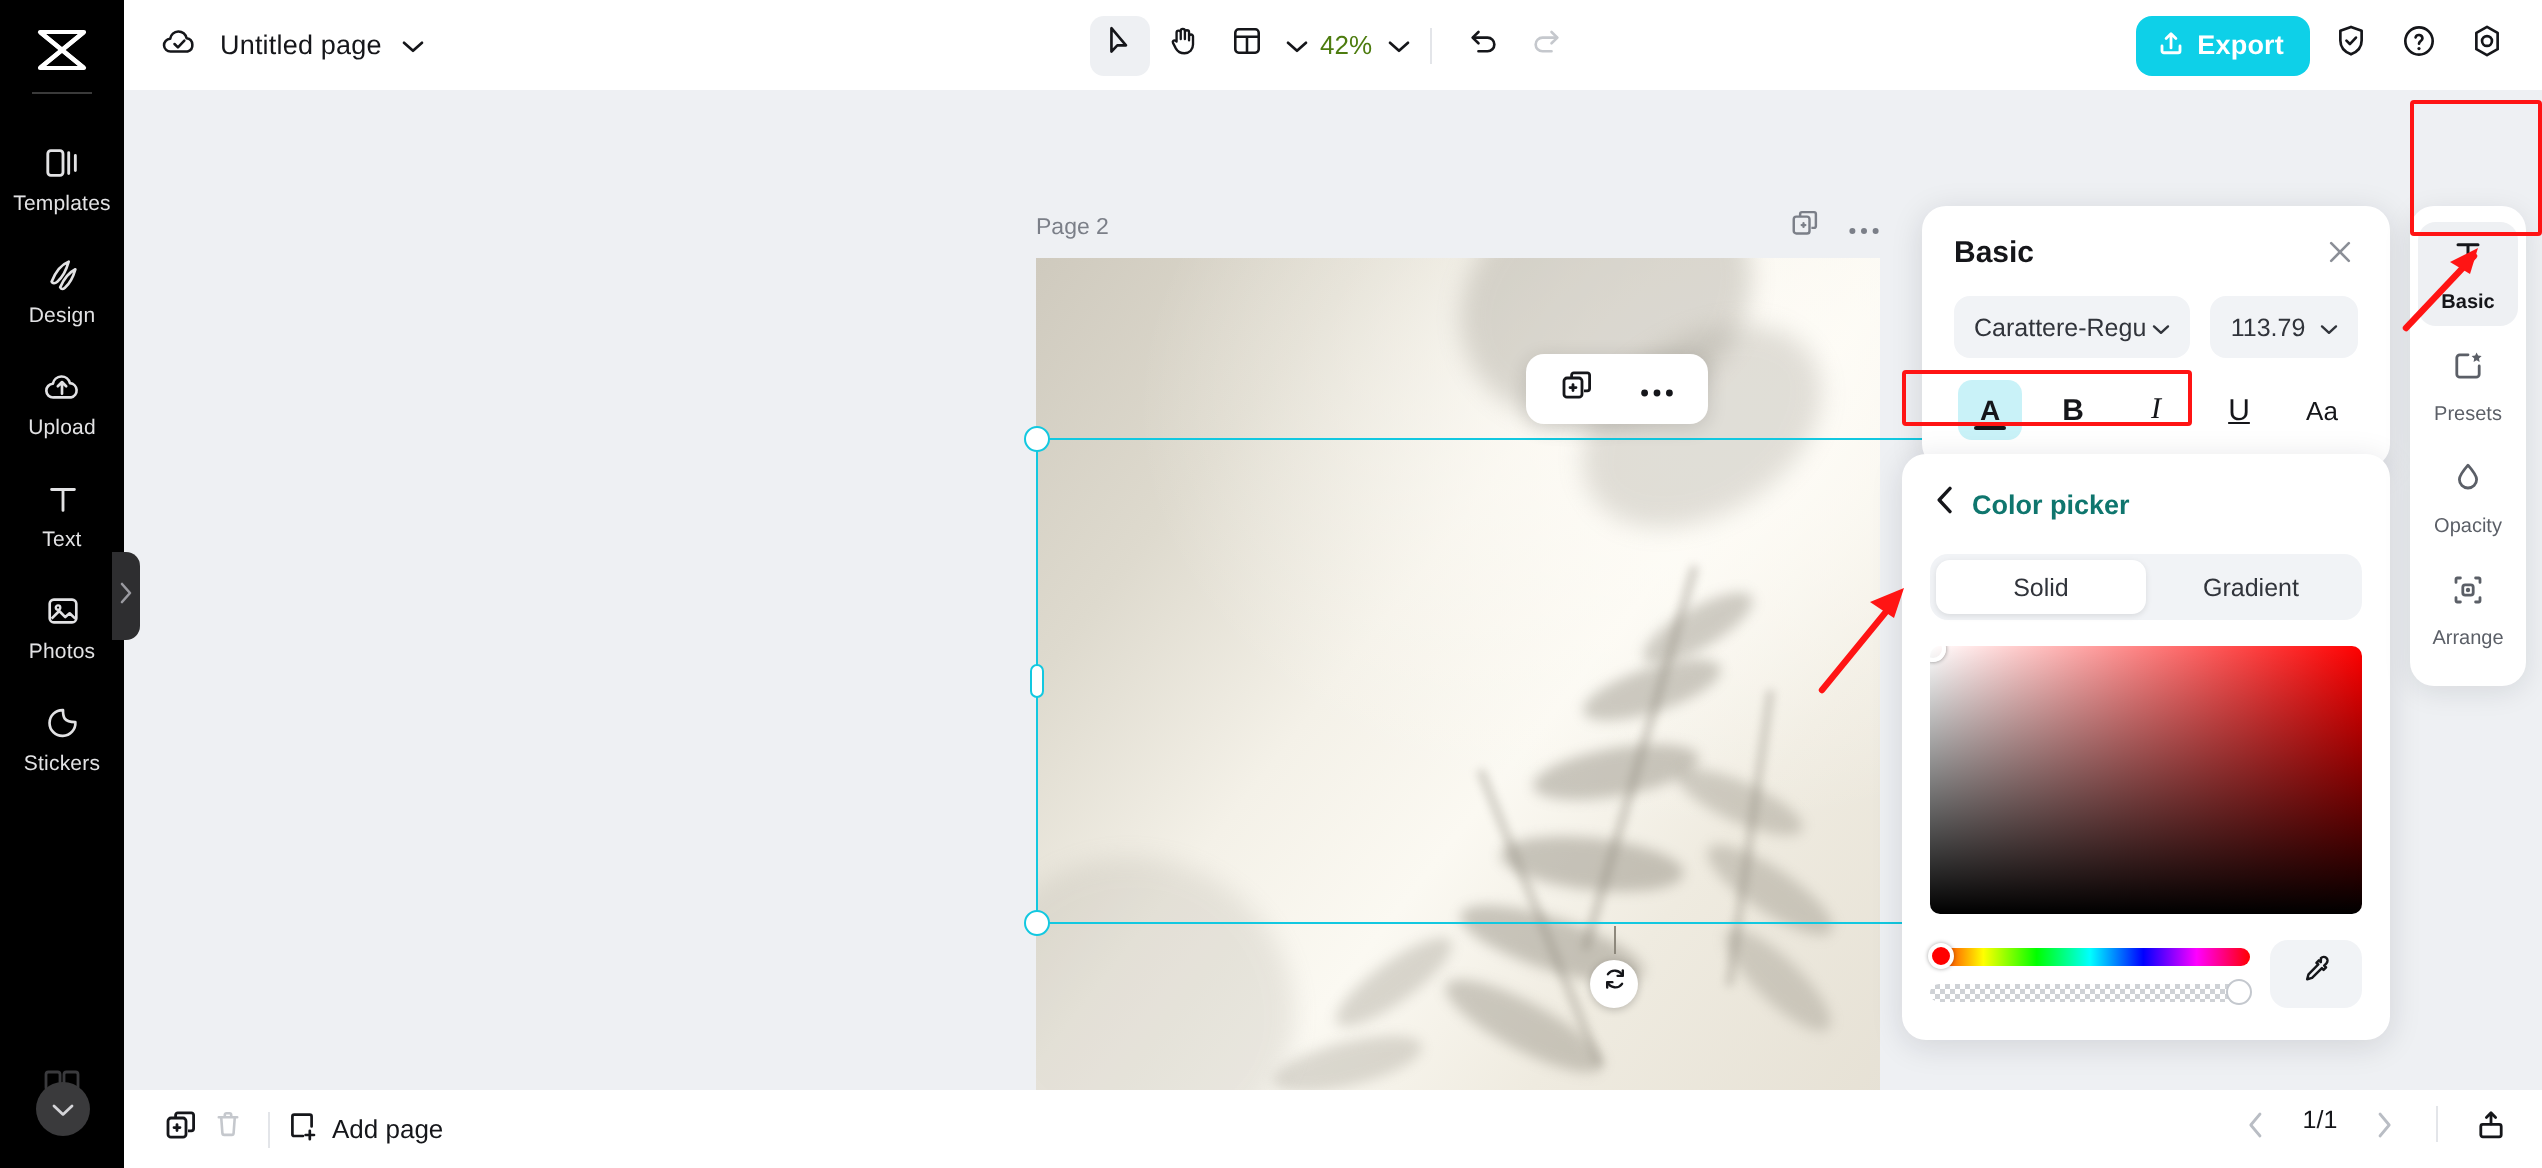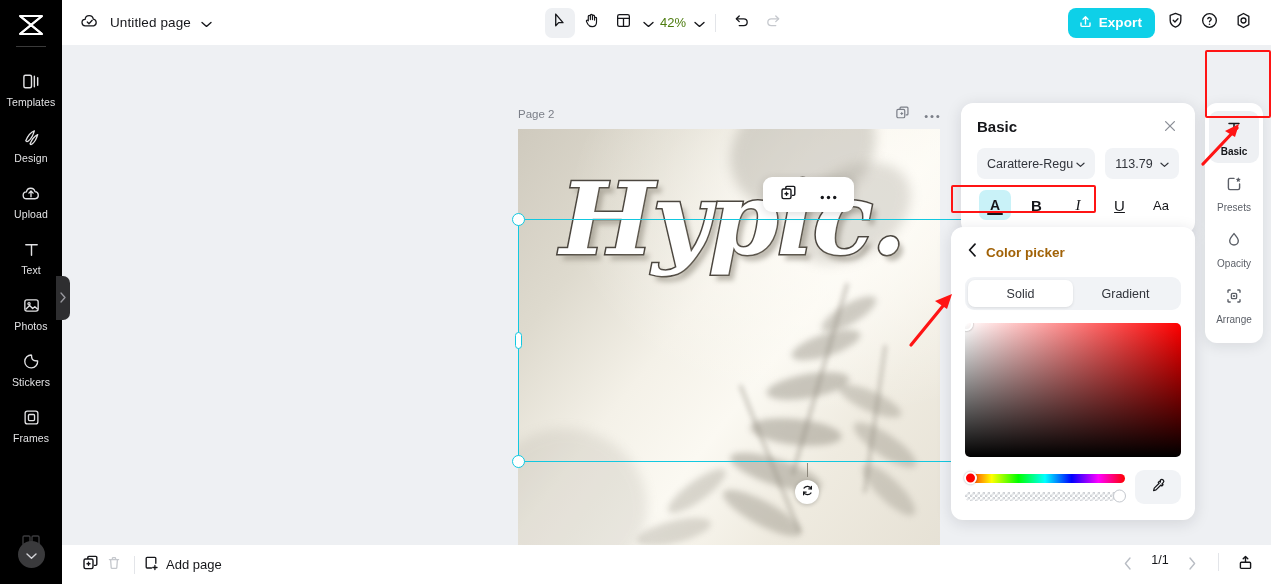--- a/index.html
+++ b/index.html
@@ -176,21 +176,21 @@
   .fmt-btn.active { background:#c9f2f8; }
   .fmt-btn .letterA { font-weight:700; font-family:"Liberation Sans", sans-serif; font-size:14px; }
   .underbar { position:absolute; bottom:5px; left:8px; right:8px; height:2.5px; background:#15161a; border-radius:2px; }
 
   .cp-panel {
     position:absolute; right:76px; top:182px; width:244px;
     background:#fff; border-radius:12px; box-shadow:0 3px 16px rgba(20,25,35,.13);
     padding:12px 14px 16px; z-index:26;
   }
   .cp-head { display:flex; align-items:center; gap:9px; height:26px; padding-left:3px; }
-  .cp-title { font-size:13.5px; font-weight:700; color:#a16207; }
+  .cp-title { font-size:13.5px; font-weight:700; color:#0f766e; }
   .seg {
     display:flex; background:#f1f3f6; border-radius:9px; padding:3px; margin-top:12px;
   }
   .seg-item {
     flex:1; height:27px; display:flex; align-items:center; justify-content:center;
     font-size:12.5px; color:#31343b; border-radius:7px; cursor:pointer;
   }
   .seg-item.active { background:#fff; box-shadow:0 1px 3px rgba(0,0,0,.1); }
   .sv-area {
     position:relative; margin-top:13px; height:134px; border-radius:5px; overflow:hidden;
@@ -324,29 +324,20 @@
         </span>
         <span class="lbl">Photos</span>
       </div>
       <div class="side-item">
         <span class="ico">
           <svg width="19" height="19" viewBox="0 0 20 20" fill="none">
             <path d="M16.5 9.5A6.8 6.8 0 1 1 10 3.2c0 3.6.3 6.3 6.5 6.3z" stroke="#e2e2e4" stroke-width="1.4" stroke-linejoin="round"></path>
           </svg>
         </span>
         <span class="lbl">Stickers</span>
-      </div>
-      <div class="side-item">
-        <span class="ico">
-          <svg width="19" height="19" viewBox="0 0 20 20" fill="none">
-            <rect x="3.3" y="3.3" width="13.4" height="13.4" rx="2.3" stroke="#e2e2e4" stroke-width="1.4"></rect>
-            <rect x="6.8" y="6.8" width="6.4" height="6.4" rx="1.1" stroke="#e2e2e4" stroke-width="1.4"></rect>
-          </svg>
-        </span>
-        <span class="lbl">Frames</span>
       </div>
     </div>
 
     <div class="side-collapse">
       <span>
         <svg width="6" height="11" viewBox="0 0 6 11" fill="none">
           <path d="M1 1l4 4.5L1 10" stroke="#9a9aa0" stroke-width="1.3" stroke-linecap="round" stroke-linejoin="round"></path>
         </svg>
       </span>
     </div>
@@ -515,21 +506,20 @@
           <div class="leaf" style="left:210px;top:330px;width:96px;height:26px;transform:rotate(18deg);opacity:.44;"></div>
           <div class="leaf" style="left:200px;top:372px;width:88px;height:24px;transform:rotate(28deg);opacity:.40;"></div>
           <div class="leaf" style="left:318px;top:262px;width:68px;height:20px;transform:rotate(24deg);opacity:.36;"></div>
           <div class="leaf" style="left:330px;top:305px;width:74px;height:22px;transform:rotate(34deg);opacity:.36;"></div>
           <div class="leaf" style="left:336px;top:350px;width:70px;height:22px;transform:rotate(44deg);opacity:.33;"></div>
           <div class="leaf" style="left:144px;top:352px;width:70px;height:20px;transform:rotate(-36deg);opacity:.30;"></div>
           <div class="leaf" style="left:118px;top:392px;width:76px;height:22px;transform:rotate(-14deg);opacity:.28;"></div>
           <div class="shadow-blob" style="left:-30px;top:300px;width:160px;height:150px;opacity:.16;transform:rotate(20deg);"></div>
         </div>
 
-        <div class="art-text">Hypic.</div>
       </div>
 
       <div class="sel-box">
         <span class="sel-h tl"></span>
         <span class="sel-h bl"></span>
         <span class="sel-h ml"></span>
       </div>
       <div class="rotate-stem" style="left:745px;top:418px;"></div>
       <div class="rotate-btn">
         <span>

